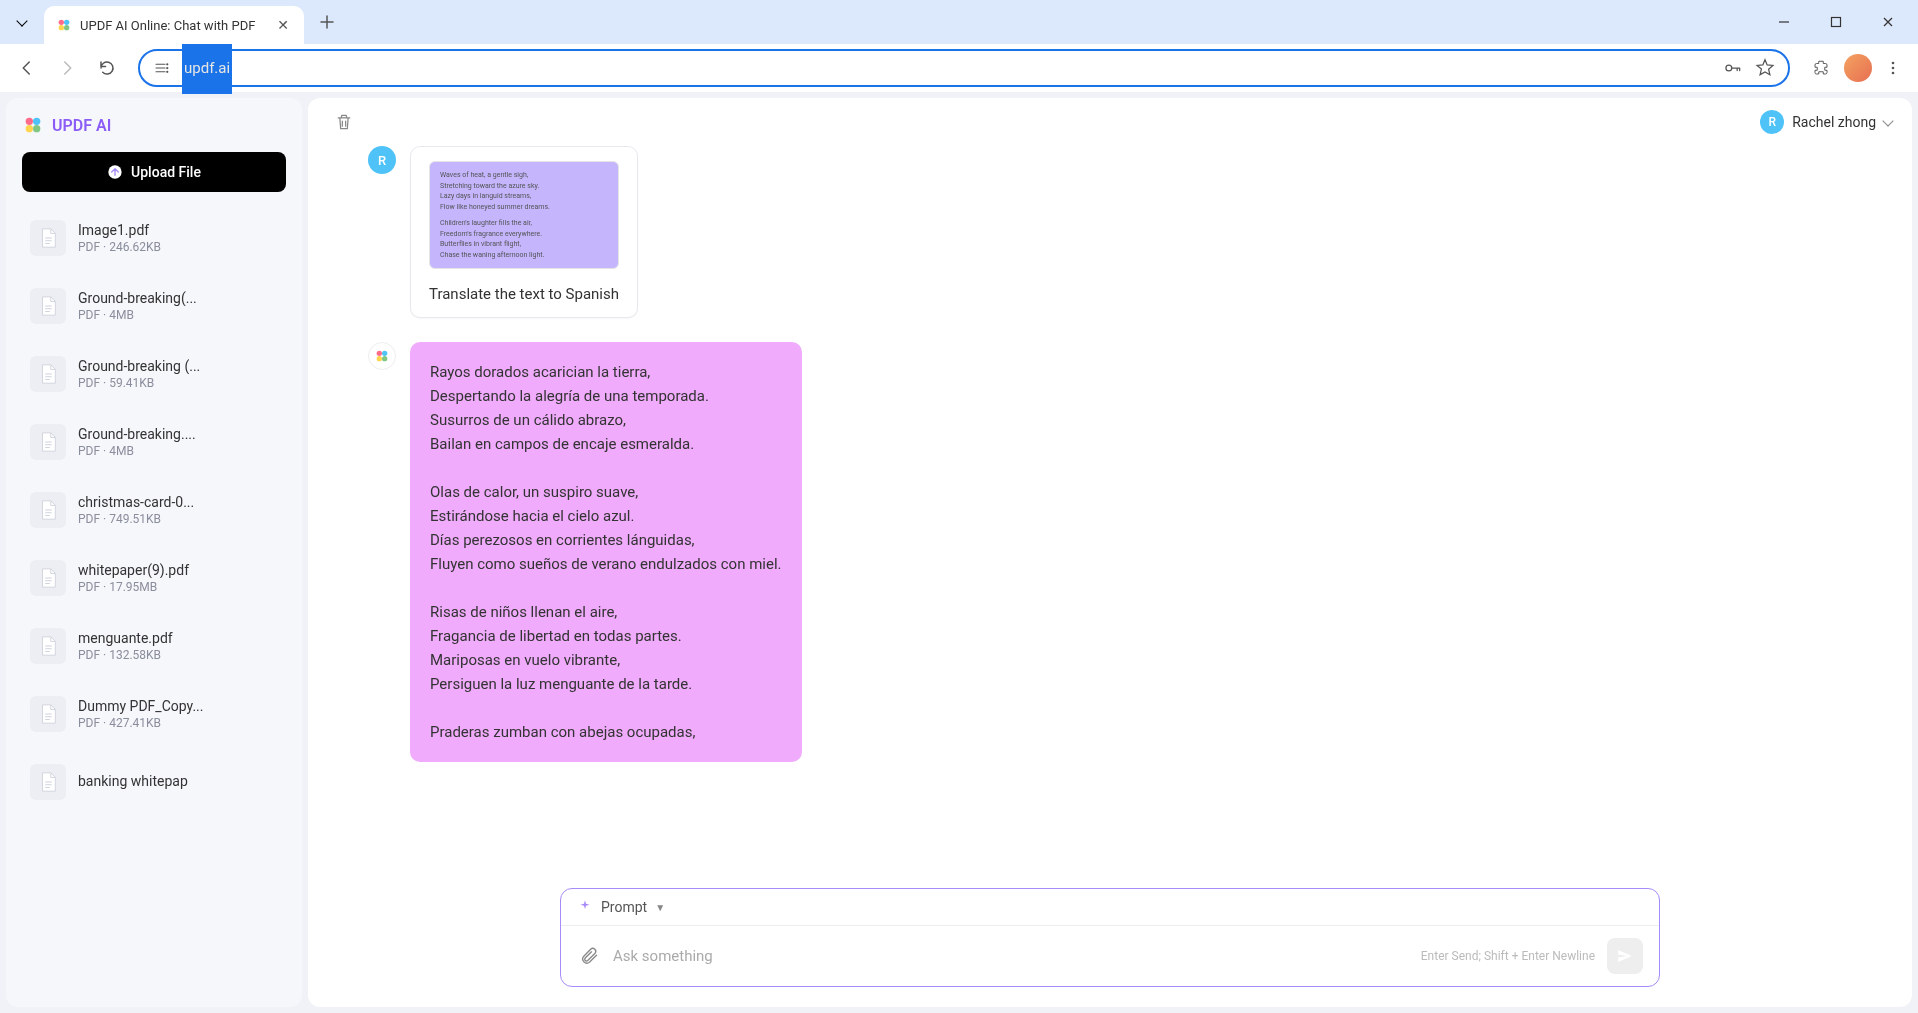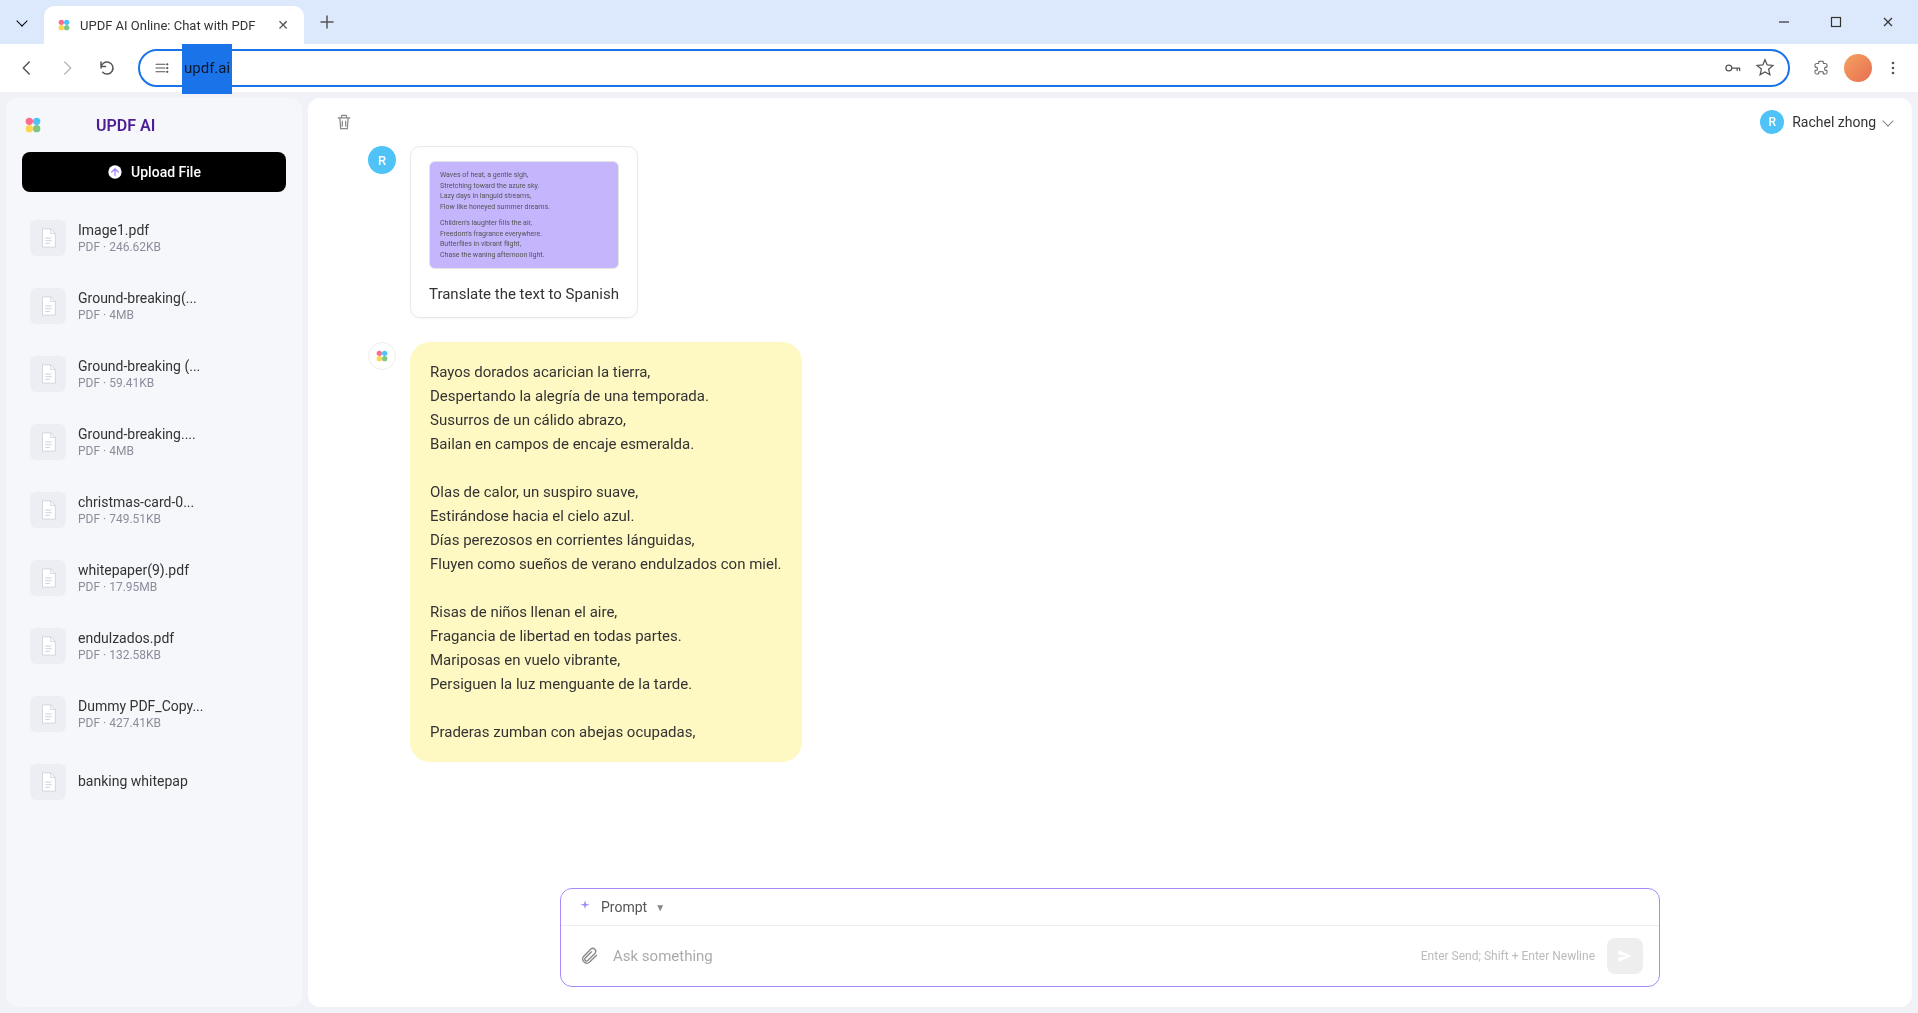--- a/index.html
+++ b/index.html
@@ -16,32 +16,32 @@
 .new-tab { width: 30px; height: 30px; display: flex; align-items: center; justify-content: center; cursor: pointer; margin-left: 8px; border-radius: 50%; }
 .window-controls { position: absolute; right: 8px; top: 0; display: flex; gap: 8px; height: 44px; align-items: center; }
 .window-btn { width: 44px; height: 34px; display: flex; align-items: center; justify-content: center; cursor: pointer; }
 
 .toolbar { background: #fff; height: 48px; display: flex; align-items: center; padding: 0 10px; gap: 6px; }
 .nav-btn { width: 34px; height: 34px; display: flex; align-items: center; justify-content: center; border-radius: 50%; cursor: pointer; color: #555; }
 .nav-btn.disabled { color: #bbb; }
 .address-bar { flex: 1; height: 38px; border: 2px solid #1a73e8; border-radius: 20px; display: flex; align-items: center; padding: 0 12px; gap: 10px; margin: 0 8px; background: #fff; }
 .site-settings { width: 20px; height: 20px; display: flex; align-items: center; justify-content: center; }
 .url-text { flex: 1; font-size: 15px; color: #333; }
-.url-text .selected { background: #1a73e8; color: #0f172a; padding: 17px 2px; }
+.url-text .selected { background: #1a73e8; color: #e5e5e5; padding: 17px 2px; }
 .addr-icon { width: 22px; height: 22px; display: flex; align-items: center; justify-content: center; color: #555; }
 .profile-avatar { width: 28px; height: 28px; border-radius: 50%; background: linear-gradient(135deg, #f4a261, #e76f51); display: flex; align-items: center; justify-content: center; font-size: 12px; color: #fff; }
 .menu-btn { width: 30px; height: 30px; display: flex; align-items: center; justify-content: center; cursor: pointer; }
 
 
 .app-container { display: flex; height: calc(1013px - 92px); padding: 6px; gap: 6px; background: #f0f2f7; }
 
 .sidebar { width: 296px; background: #f6f7fb; border-radius: 12px; padding: 16px; display: flex; flex-direction: column; }
 .sidebar-header { display: flex; align-items: center; gap: 8px; margin-bottom: 16px; }
 .logo-icon { width: 22px; height: 22px; }
-.sidebar-title { font-size: 16px; font-weight: 600; color: #4c1d95; margin-left: 44px; }
+.sidebar-title { font-size: 16px; font-weight: 600; color: #8b5cf6; }
 .upload-btn { background: #000000; color: #fff; border: none; border-radius: 8px; height: 40px; display: flex; align-items: center; justify-content: center; gap: 8px; font-size: 14px; font-weight: 500; cursor: pointer; margin-bottom: 16px; }
 .file-list { flex: 1; overflow-y: auto; display: flex; flex-direction: column; gap: 8px; }
 .file-item { display: flex; align-items: center; gap: 12px; padding: 12px 8px; border-radius: 8px; cursor: pointer; }
 .file-icon { width: 36px; height: 36px; background: #edeef4; border-radius: 6px; display: flex; align-items: center; justify-content: center; flex-shrink: 0; }
 .file-icon svg { width: 22px; height: 22px; }
 .file-info { flex: 1; min-width: 0; }
 .file-name { font-size: 14px; color: #333; white-space: nowrap; overflow: hidden; text-overflow: ellipsis; }
 .file-meta { font-size: 12px; color: #8a8d9c; margin-top: 2px; }
 
 .main-area { flex: 1; background: #fff; border-radius: 12px; display: flex; flex-direction: column; position: relative; }
@@ -54,21 +54,21 @@
 .chat-area { flex: 1; overflow-y: auto; padding: 0 60px 20px 60px; }
 .message-row { display: flex; gap: 14px; margin-bottom: 24px; }
 .msg-avatar { width: 28px; height: 28px; border-radius: 50%; flex-shrink: 0; display: flex; align-items: center; justify-content: center; }
 .msg-avatar.user { background: #4fc3f7; color: #fff; font-size: 13px; font-weight: 500; }
 .msg-avatar.ai { background: #fff; border: 1px solid #eee; }
 .user-bubble { background: #fff; border: 1px solid #e8e9ef; border-radius: 10px; padding: 14px 18px; max-width: 420px; box-shadow: 0 1px 2px rgba(0,0,0,0.04); }
 .poem-thumb { border: 1px solid #e5e5e5; border-radius: 6px; padding: 8px 10px; margin-bottom: 16px; background: #c4b5fd; }
 .poem-thumb .poem-line { font-size: 7px; color: #555; line-height: 1.5; }
 .poem-thumb .poem-gap { height: 6px; }
 .user-msg-text { font-size: 15px; color: #333; }
-.ai-bubble { background: #fef9c3; border-radius: 20px; padding: 18px 20px; max-width: 700px; }
+.ai-bubble { background: #f0abfc; border-radius: 10px; padding: 18px 20px; max-width: 700px; }
 .ai-text { font-size: 15px; color: #333; line-height: 1.6; white-space: pre-wrap; }
 .chat-fade { position: absolute; left: 0; right: 0; bottom: 140px; height: 40px; background: linear-gradient(to bottom, rgba(255,255,255,0), #fff); pointer-events: none; }
 
 .input-area { padding: 12px 60px 20px 60px; }
 .input-box { border: 1.5px solid #a78bfa; border-radius: 12px; background: #fff; overflow: hidden; max-width: 1100px; margin: 0 auto; }
 .prompt-row { display: flex; align-items: center; padding: 10px 16px; border-bottom: 1px solid #eee; gap: 8px; }
 .sparkle-icon { width: 16px; height: 16px; }
 .prompt-label { font-size: 14px; color: #555; }
 .input-row { display: flex; align-items: center; padding: 12px 16px; gap: 12px; }
 .attach-btn { width: 24px; height: 24px; display: flex; align-items: center; justify-content: center; cursor: pointer; color: #888; }
@@ -279,21 +279,21 @@
         </div>
         <div class="file-item">
     <div class="file-icon">
       <svg viewBox="0 0 24 24">
               <path d="M6 2h9l5 5v15H6V2z" fill="#fff" stroke="#d0d2dc" stroke-width="1"></path>
               <path d="M15 2v5h5" fill="none" stroke="#d0d2dc" stroke-width="1"></path>
               <path d="M9 12h7M9 15h7M9 18h5" stroke="#d0d2dc" stroke-width="1.2"></path>
             </svg>
     </div>
     <div class="file-info">
-      <div class="file-name">endulzados.pdf</div>
+      <div class="file-name">menguante.pdf</div>
       <div class="file-meta">PDF · 132.58KB</div>
     </div>
         </div>
         <div class="file-item">
     <div class="file-icon">
       <svg viewBox="0 0 24 24">
               <path d="M6 2h9l5 5v15H6V2z" fill="#fff" stroke="#d0d2dc" stroke-width="1"></path>
               <path d="M15 2v5h5" fill="none" stroke="#d0d2dc" stroke-width="1"></path>
               <path d="M9 12h7M9 15h7M9 18h5" stroke="#d0d2dc" stroke-width="1.2"></path>
             </svg>

